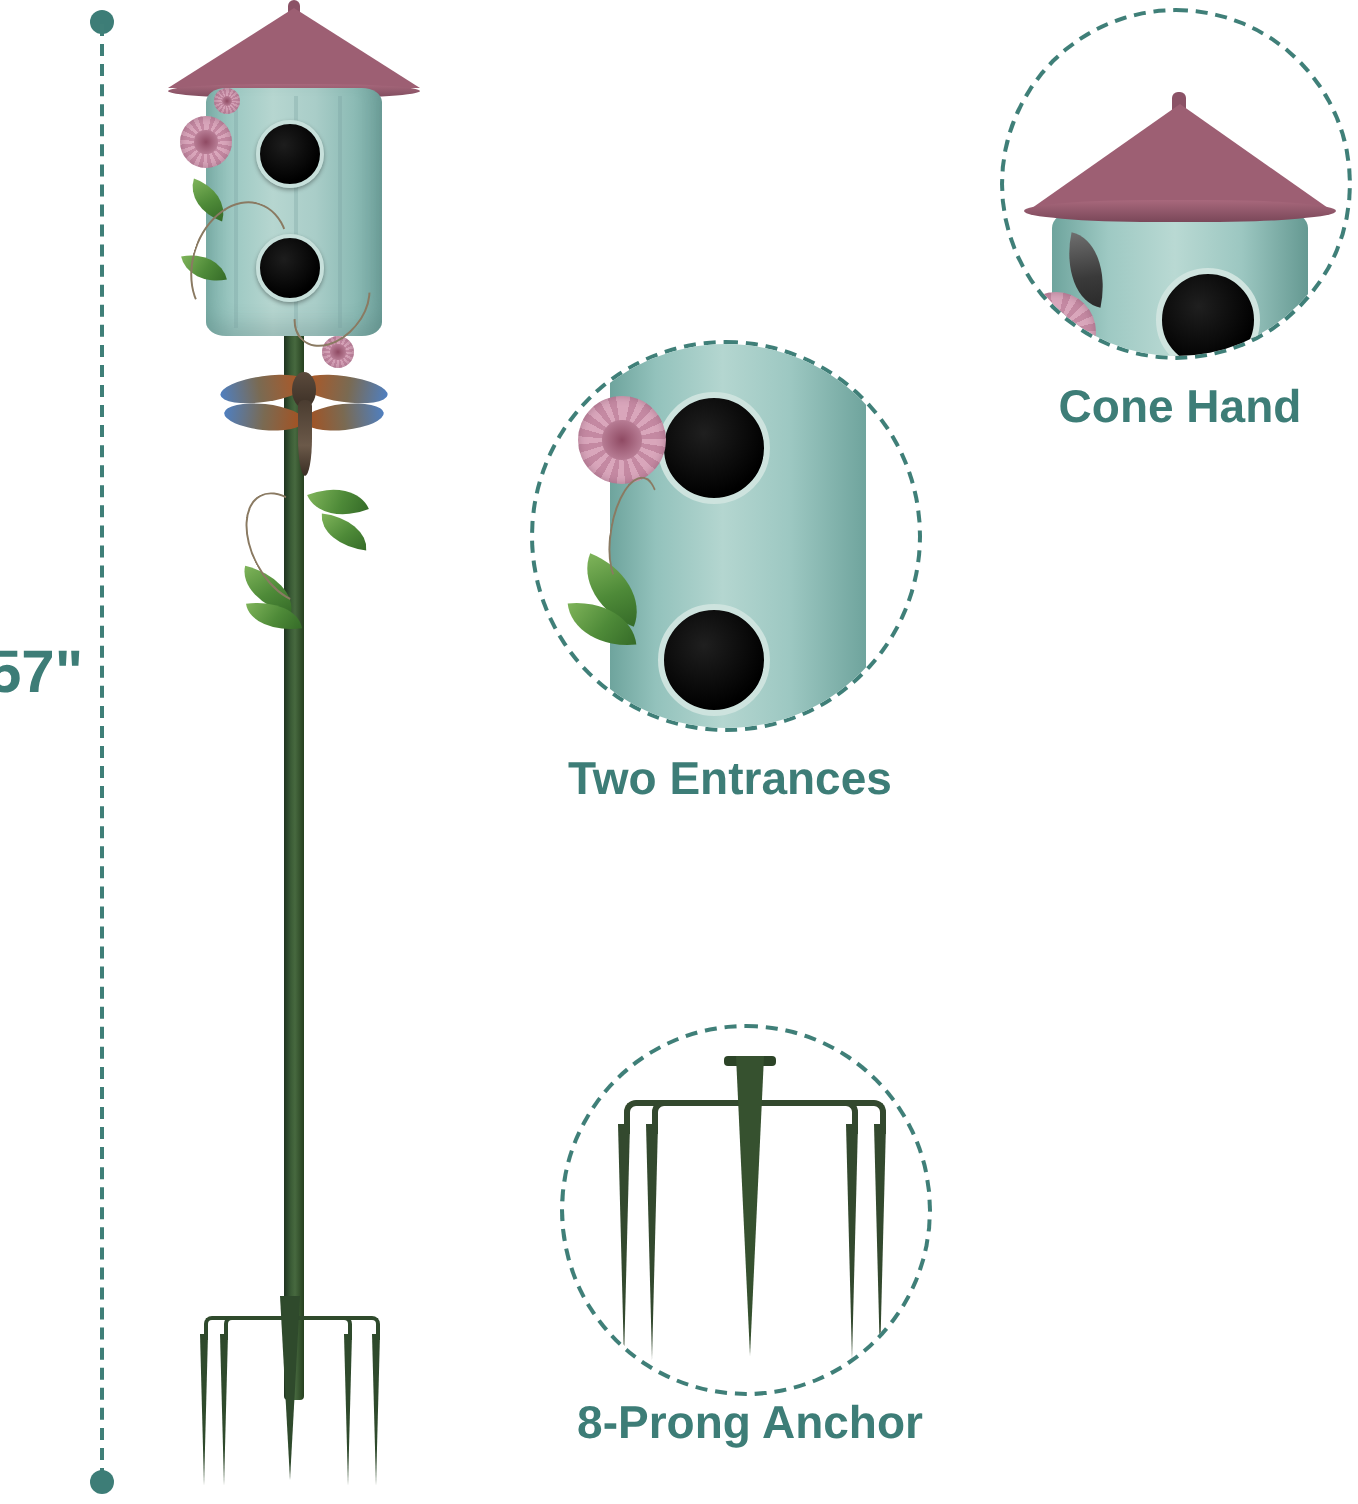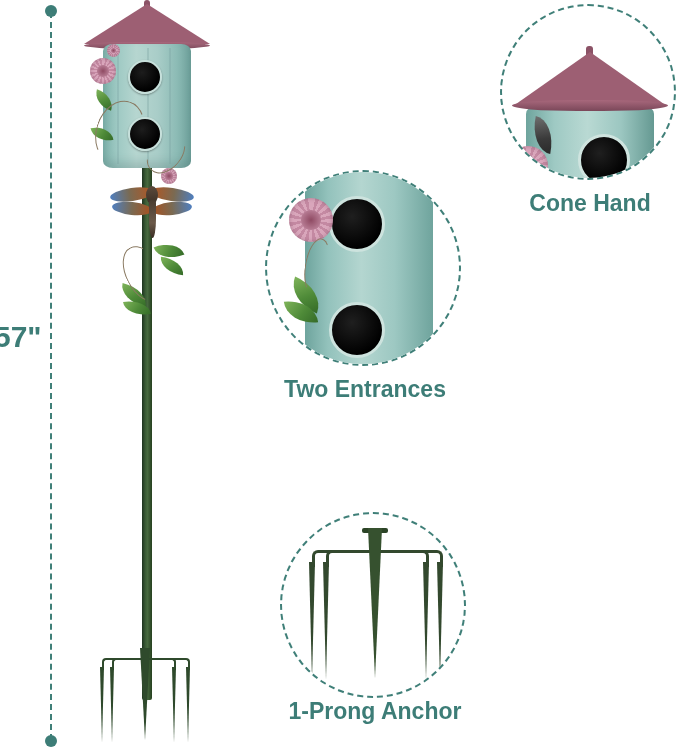--- a/index.html
+++ b/index.html
@@ -392,16 +392,16 @@
           <div class="arm a3"></div>
           <div class="arm a4"></div>
           <div class="leg l1"></div>
           <div class="leg l2"></div>
           <div class="leg l3"></div>
           <div class="leg l4"></div>
           <div class="spike"></div>
         </div>
       </div>
     </div>
-    <div class="caption">1-Prong Anchor</div>
+    <div class="caption">8-Prong Anchor</div>
   </div>
 
 </div>
 
 </body></html>

